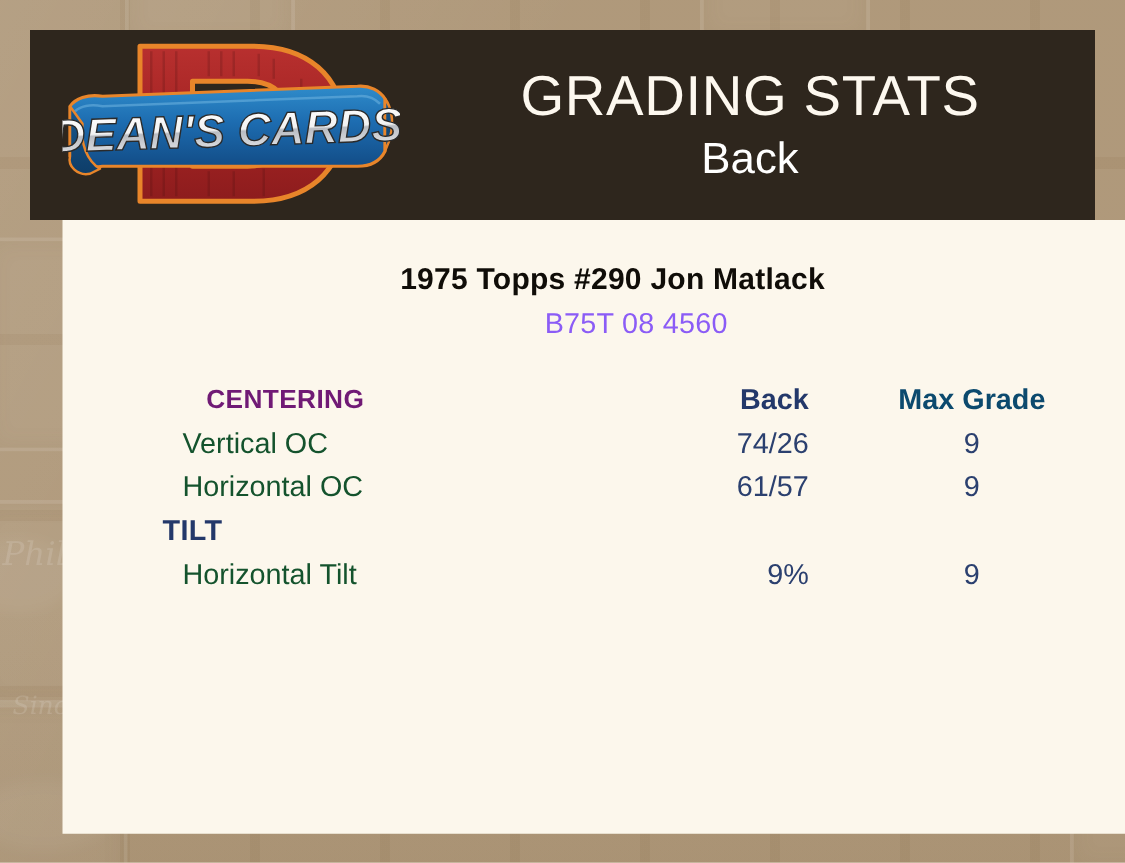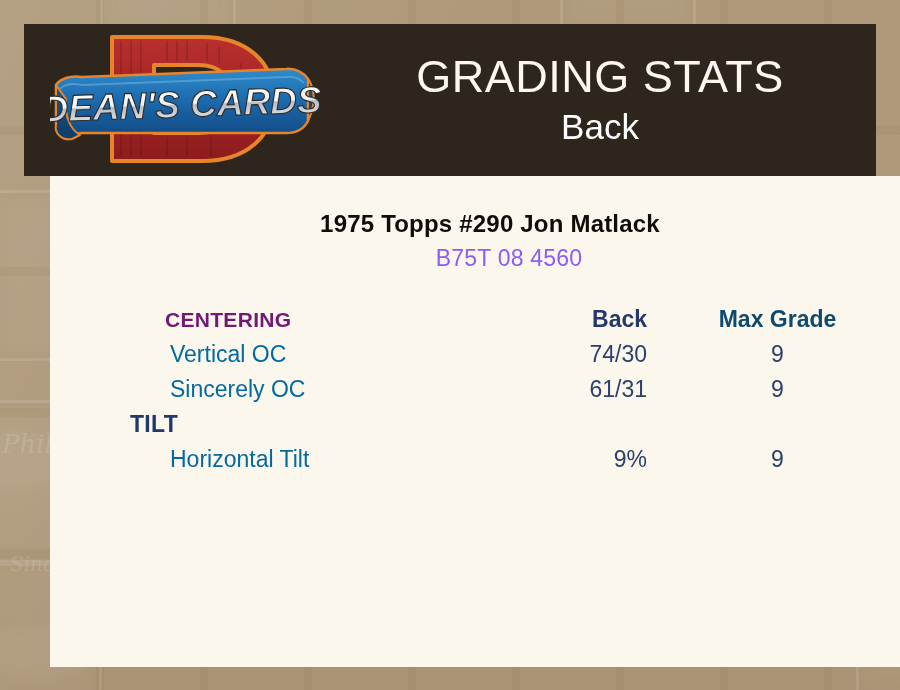--- a/index.html
+++ b/index.html
@@ -176,24 +176,24 @@
   td.group-label {
     text-align: left;
     padding-left: 80px;
     font-size: 23px;
     font-weight: bold;
     color: #23386a;
     letter-spacing: 0.3px;
   }
   td.row-label {
     text-align: left;
-    padding-left: 120px;
-    font-size: 23px;
-    font-weight: 400;
-    color: #0369a1;
+    padding-left: 96px;
+    font-size: 23px;
+    font-weight: 400;
+    color: #14532d;
   }
   td.row-value {
     text-align: right;
     padding-right: 19px;
     font-size: 23px;
     font-weight: 400;
     color: #2b406f;
   }
   td.row-grade {
     text-align: center;
@@ -303,26 +303,26 @@
     <thead>
       <tr>
         <th class="th-label">CENTERING</th>
         <th class="th-value">Back</th>
         <th class="th-grade">Max Grade</th>
       </tr>
     </thead>
     <tbody id="stats-body">
         <tr>
           <td class="row-label">Vertical OC</td>
-          <td class="row-value">74/30</td>
+          <td class="row-value">74/26</td>
           <td class="row-grade">9</td>
         </tr>
         <tr>
-          <td class="row-label">Sincerely OC</td>
-          <td class="row-value">61/31</td>
+          <td class="row-label">Horizontal OC</td>
+          <td class="row-value">61/57</td>
           <td class="row-grade">9</td>
         </tr>
         <tr>
           <td class="group-label">TILT</td>
           <td></td>
           <td></td>
         </tr>
         <tr>
           <td class="row-label">Horizontal Tilt</td>
           <td class="row-value">9%</td>

